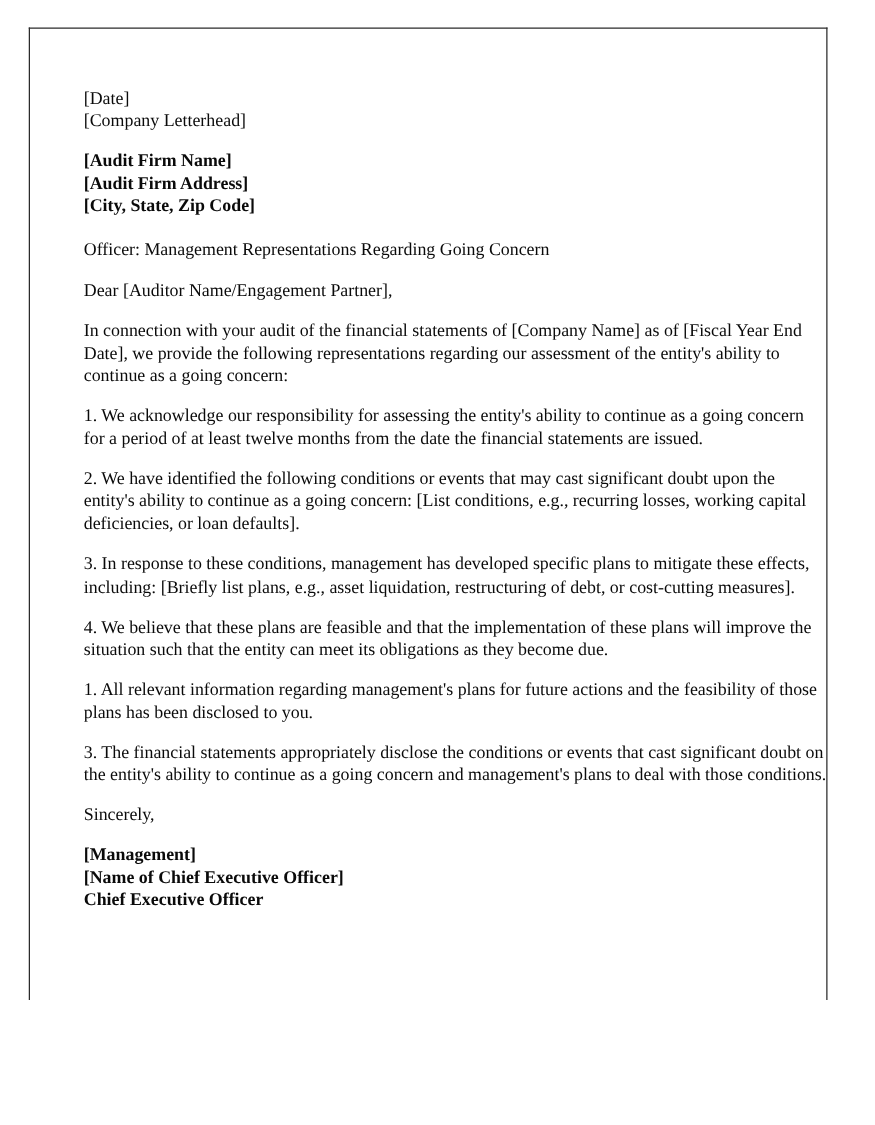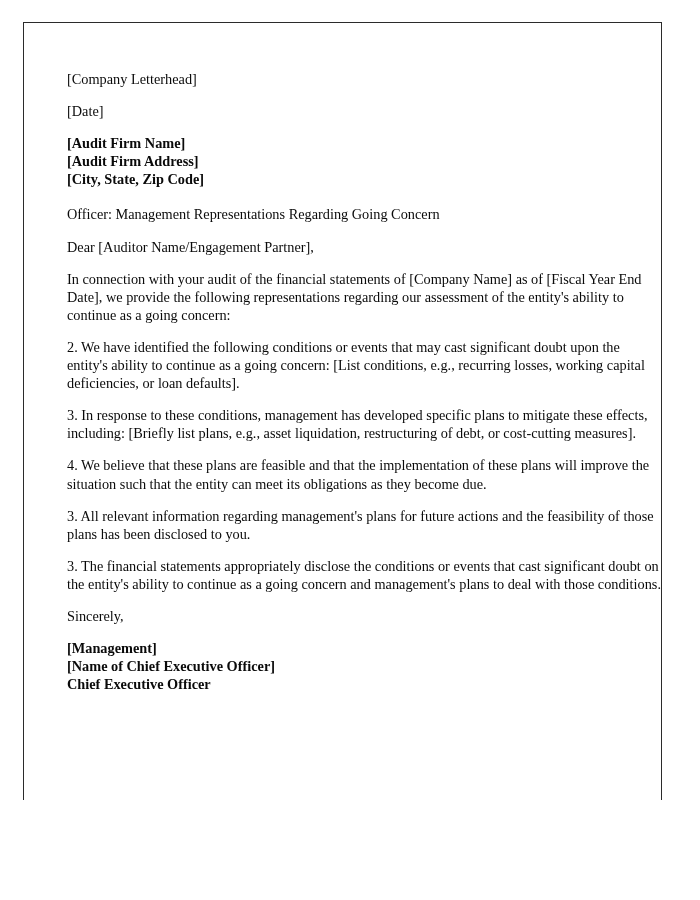--- a/index.html
+++ b/index.html
@@ -55,44 +55,45 @@
   
   #letter-body > .block:first-child { margin-top: 0; }
 </style>
 </head>
 <body>
 
 <div id="page-sheet">
 
   <div id="letter-body">
 
+    <p class="block gap-md">[Date]</p>
+
     <p class="block">[Company Letterhead]</p>
-
-    <p class="block gap-md">[Date]</p>
 
     <div class="block gap-md">
       <span class="addr-line">[Audit Firm Name]</span>
       <span class="addr-line">[Audit Firm Address]</span>
       <span class="addr-line">[City, State, Zip Code]</span>
     </div>
 
     <p class="block gap-lg">Officer: Management Representations Regarding Going Concern</p>
 
     <p class="block gap-md">Dear [Auditor Name/Engagement Partner],</p>
 
     <p class="block gap-md">In connection with your audit of the financial statements of [Company Name] as of [Fiscal Year End Date], we provide the following representations regarding our assessment of the entity's ability to continue as a going concern:</p>
 
+    <p class="block gap-md">1. We acknowledge our responsibility for assessing the entity's ability to continue as a going concern for a period of at least twelve months from the date the financial statements are issued.</p>
 
     <p class="block gap-md">2. We have identified the following conditions or events that may cast significant doubt upon the entity's ability to continue as a going concern: [List conditions, e.g., recurring losses, working capital deficiencies, or loan defaults].</p>
 
     <p class="block gap-md">3. In response to these conditions, management has developed specific plans to mitigate these effects, including: [Briefly list plans, e.g., asset liquidation, restructuring of debt, or cost-cutting measures].</p>
 
     <p class="block gap-md">4. We believe that these plans are feasible and that the implementation of these plans will improve the situation such that the entity can meet its obligations as they become due.</p>
 
-    <p class="block gap-md">3. All relevant information regarding management's plans for future actions and the feasibility of those plans has been disclosed to you.</p>
+    <p class="block gap-md">1. All relevant information regarding management's plans for future actions and the feasibility of those plans has been disclosed to you.</p>
 
     <p class="block gap-md">3. The financial statements appropriately disclose the conditions or events that cast significant doubt on the entity's ability to continue as a going concern and management's plans to deal with those conditions.</p>
 
     <p class="block gap-md">Sincerely,</p>
 
     <div class="block gap-md">
       <span class="addr-line">[Management]</span>
       <span class="addr-line">[Name of Chief Executive Officer]</span>
       <span class="addr-line">Chief Executive Officer</span>
     </div>

